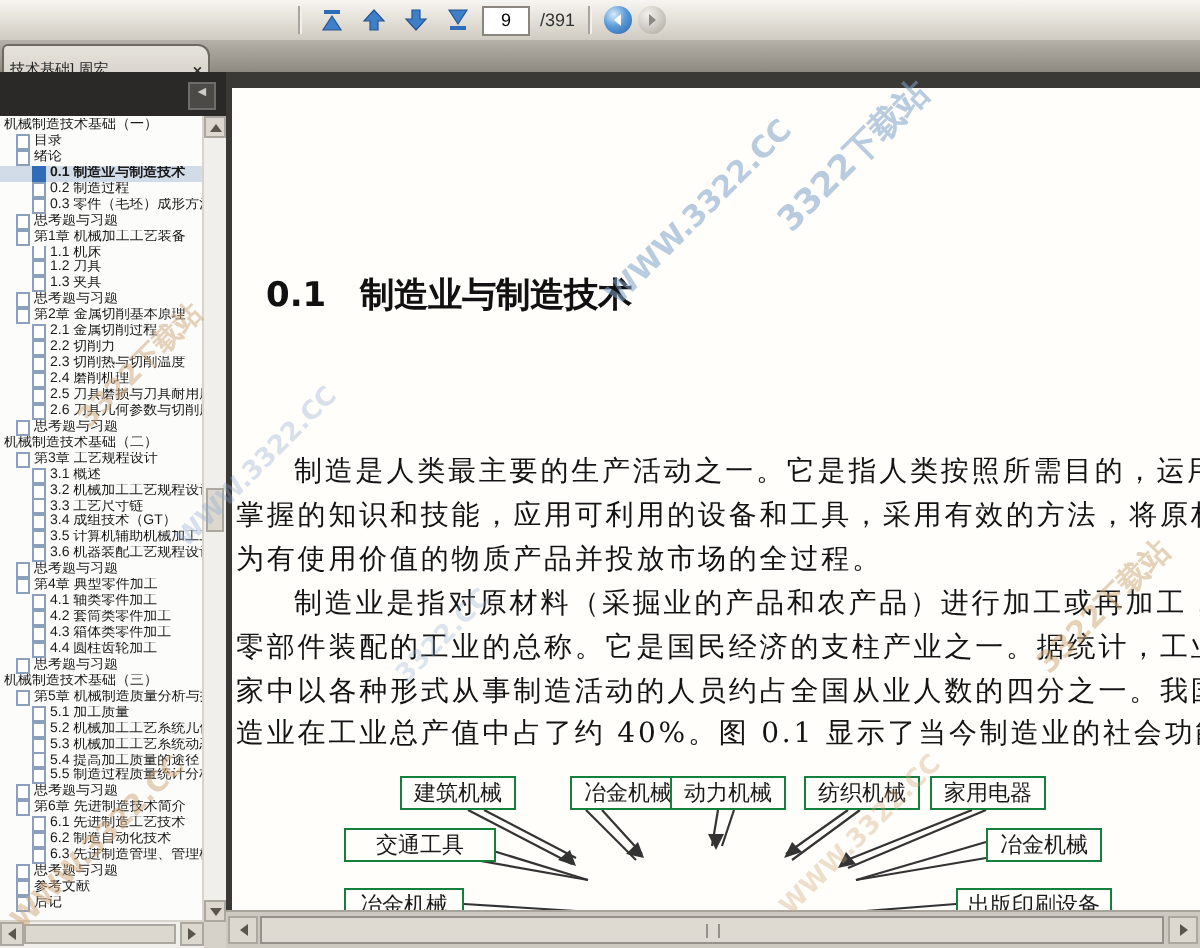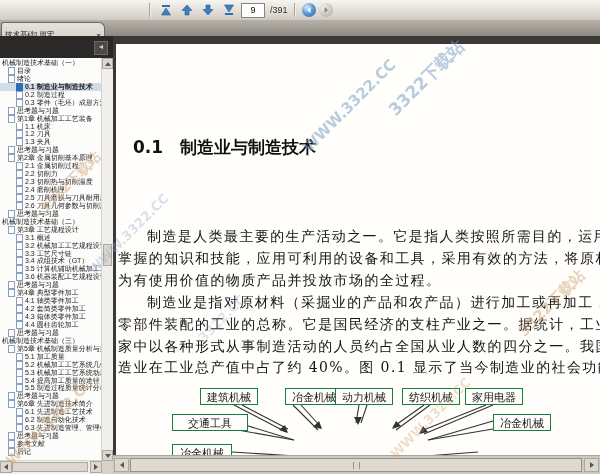--- a/index.html
+++ b/index.html
@@ -446,20 +446,21 @@
       </svg>
 
       <div class="dg-box" style="left:84px;top:344px;width:58px;">建筑机械</div>
       <div class="dg-box" style="left:149px;top:344px;width:58px;margin-left:20px;">冶金机械</div>
       <div class="dg-box" style="left:219px;top:344px;width:58px;">动力机械</div>
       <div class="dg-box" style="left:286px;top:344px;width:58px;">纺织机械</div>
       <div class="dg-box" style="left:349px;top:344px;width:58px;">家用电器</div>
       <div class="dg-box" style="left:56px;top:370px;width:76px;">交通工具</div>
       <div class="dg-box" style="left:56px;top:400px;width:60px;">冶金机械</div>
       <div class="dg-box" style="left:377px;top:370px;width:58px;">冶金机械</div>
+      <div class="dg-box" style="left:362px;top:400px;width:78px;">出版印刷设备</div>
     </div>
 
     <div class="main-hscroll">
       <div class="scroll-btn mh-left">
           <div class="tri tri-left"></div>
         </div>
       <div class="mh-thumb"></div>
       <div class="scroll-btn mh-right">
           <div class="tri tri-right"></div>
         </div>

